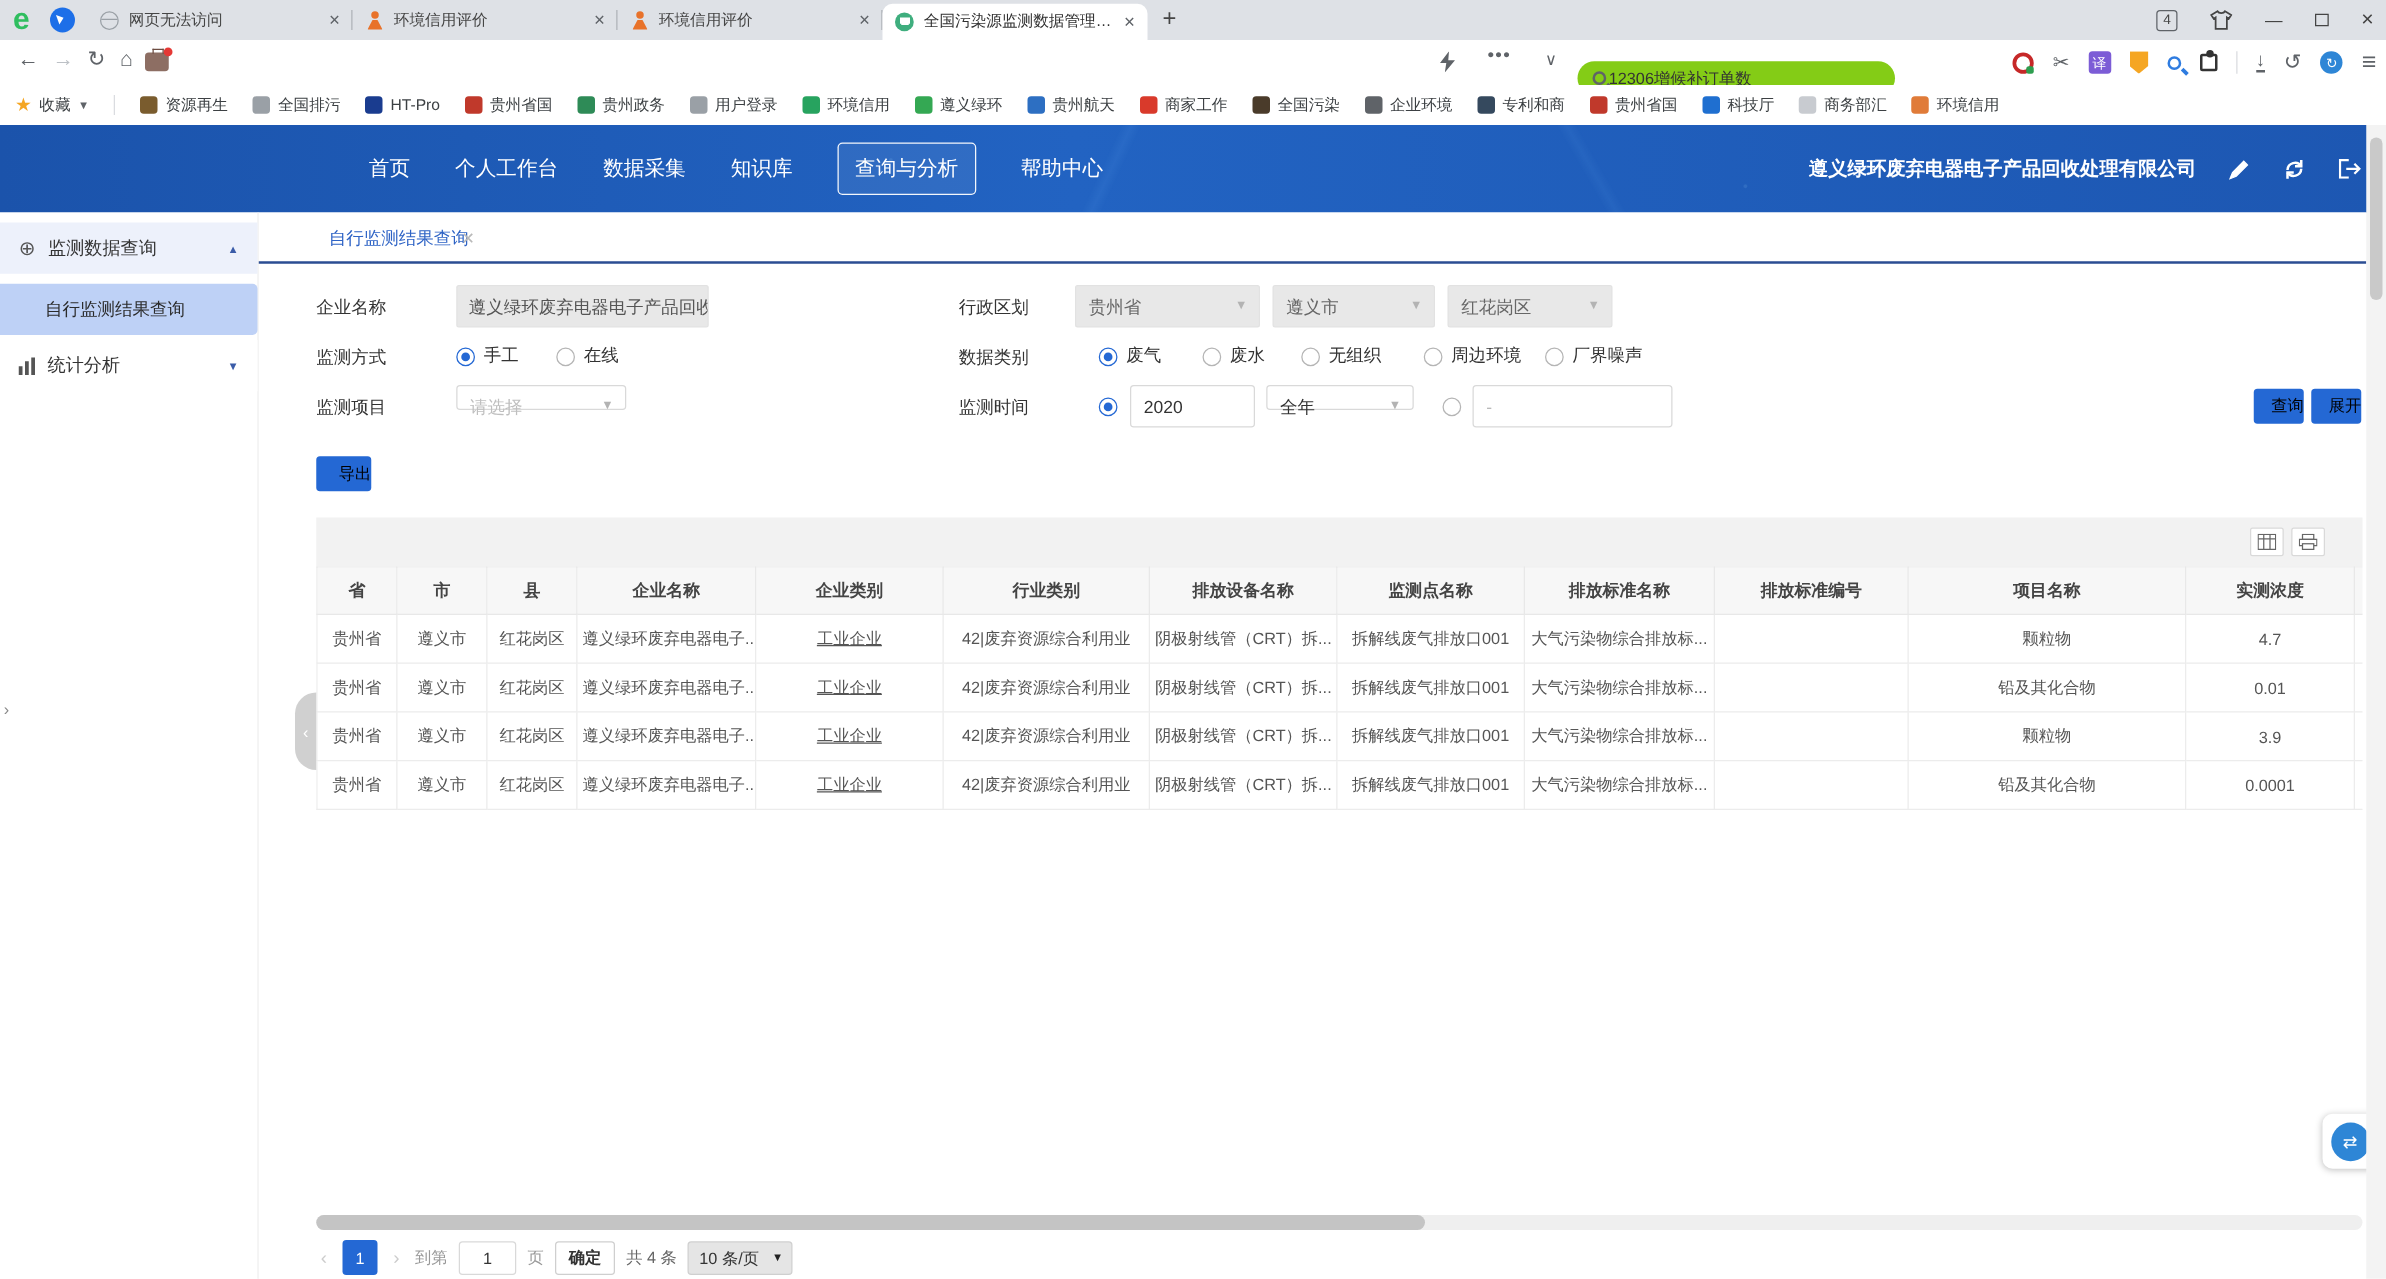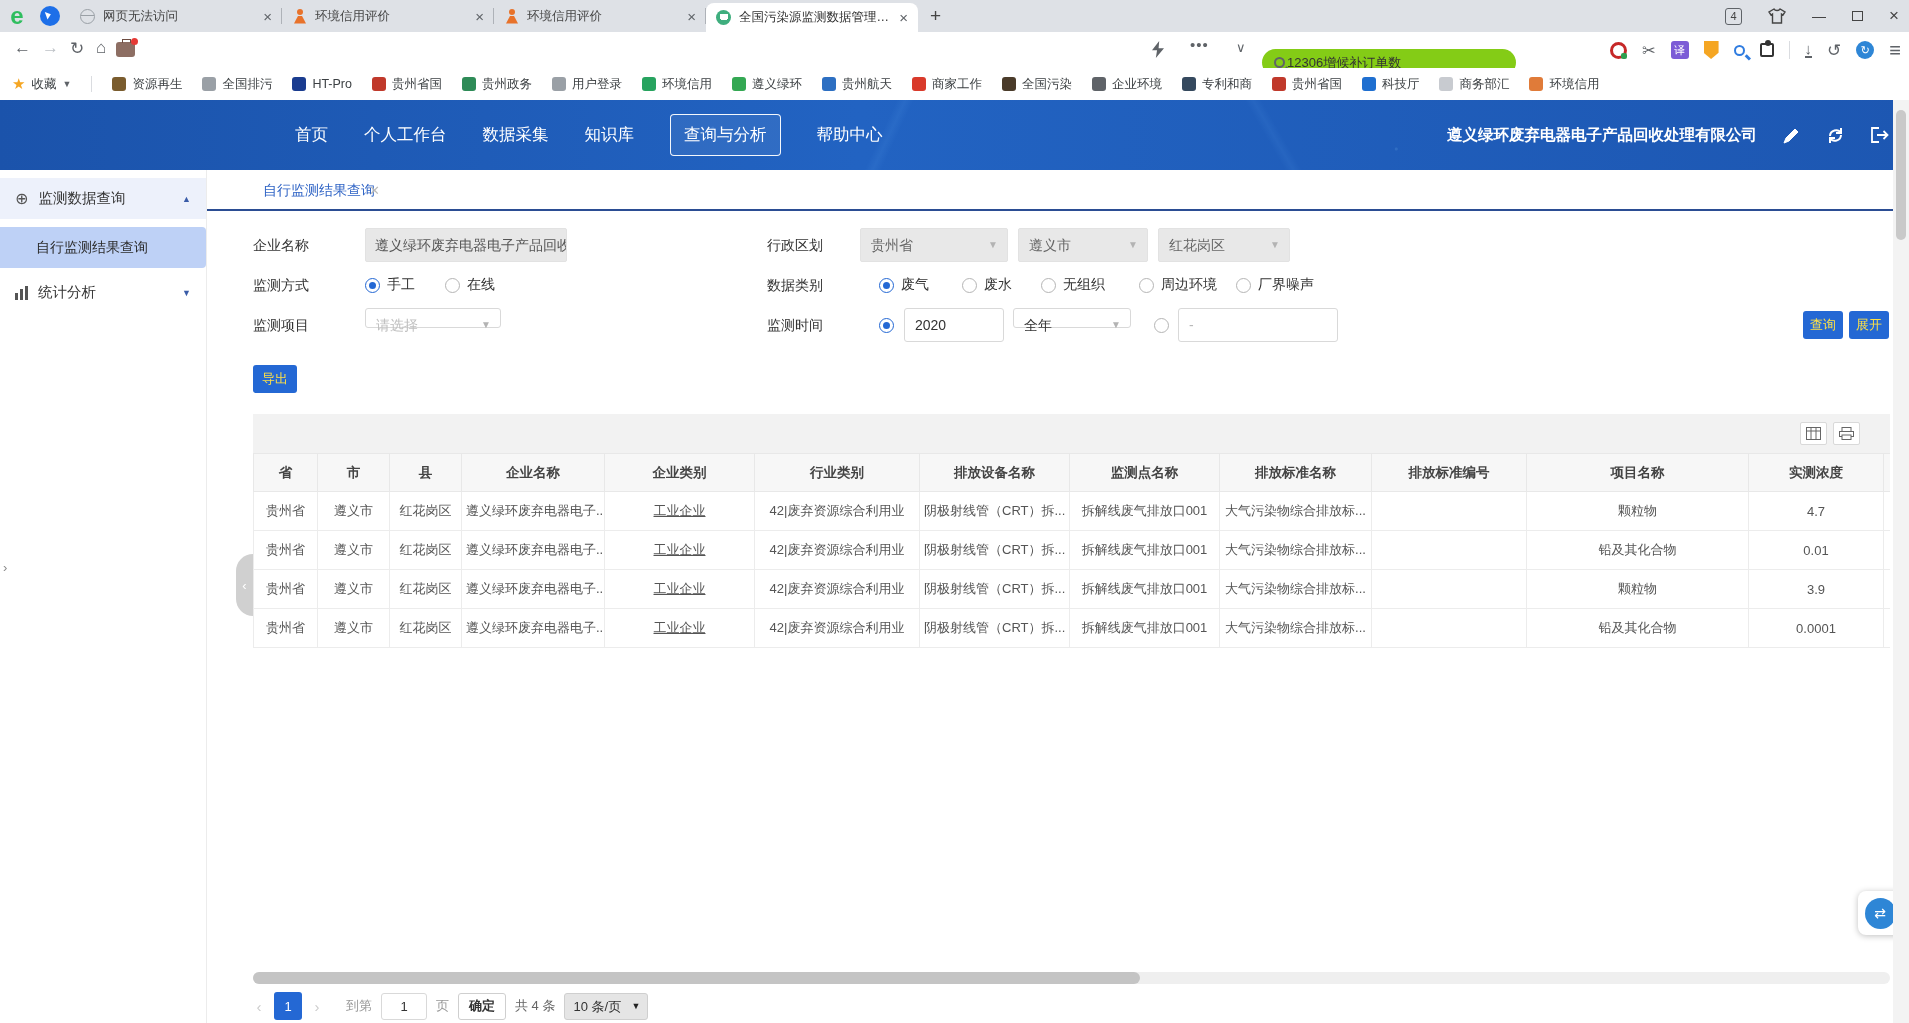--- a/index.html
+++ b/index.html
@@ -112,21 +112,21 @@
   .dis-select { position:absolute; height:34px; background:#e8e8e8; border:1px solid #e2e2e2; border-radius:2px; line-height:32px; padding:0 24px 0 10px; color:#666; }
   .dis-select .ar, .sel .ar { position:absolute; right:9px; top:0; line-height:32px; font-size:10px; color:#b3b3b3; }
   .sel { position:absolute; height:20px; background:#fff; border:1px solid #d9d9d9; border-radius:3px; line-height:32px; padding:0 24px 0 10px; color:#333; }
   .sel.placeholder { color:#bfbfbf; }
   .txt-input { position:absolute; height:34px; background:#fff; border:1px solid #d9d9d9; border-radius:3px; line-height:32px; padding:0 10px; color:#333; }
   .txt-input.ph { color:#b9b9b9; }
   .radio-row { position:absolute; display:flex; align-items:center; gap:7px; height:34px; }
   .radio { width:15px; height:15px; border-radius:50%; border:1px solid #b5b5b5; background:#fff; position:relative; flex:none; }
   .radio.checked { border-color:#2468d4; }
   .radio.checked::after { content:""; position:absolute; left:3px; top:3px; width:7px; height:7px; border-radius:50%; background:#2468d4; }
-  .btn { background:#2468d4; color:#fde047; border-radius:3px; font-size:13px; text-align:center; }
+  .btn { background:#2468d4; color:#000000; border-radius:3px; font-size:13px; text-align:right; }
 
   .tbl-toolbar { position:absolute; left:46px; top:244px; width:1637px; height:39px; background:#f2f2f2; }
   .tool-btn { position:absolute; top:8px; width:27px; height:23px; background:#fff; border:1px solid #d9d9d9; border-radius:2px; display:grid; place-items:center; }
 
   .tbl-wrap { position:absolute; left:46px; top:283px; width:1637px; height:195px; overflow:hidden; }
   table.grid { border-collapse:collapse; table-layout:fixed; width:1680px; }
   .grid th { background:#f7f7f7; font-size:13.5px; color:#444; font-weight:bold; height:38px; border:1px solid #e8e8e8; white-space:nowrap; overflow:hidden; }
   .grid td { background:#fff; font-size:13px; color:#555; height:39px; border:1px solid #ececec; text-align:center; white-space:nowrap; overflow:hidden; padding:0 4px; }
   .grid td.link { text-decoration:underline; }
 
@@ -550,21 +550,21 @@
   </div>
 
   <div class="hscroll">
     <div class="hthumb"></div>
   </div>
 
   <div class="pager">
     <span class="pg-arrow">‹</span>
     <span class="pg-cur">1</span>
     <span class="pg-arrow">›</span>
-    <span style="margin-left:14px">到第</span>
+    <span style="">到第</span>
     <span class="pg-input">1</span>
     <span>页</span>
     <span class="pg-btn">确定</span>
     <span class="pg-total">共 4 条</span>
     <span class="pg-select"><span>10 条/页</span><span class="ar">▼</span></span>
   </div>
 </div>
 
 <span class="edge-arrow">›</span>
 <div class="collapse-handle">‹</div>

